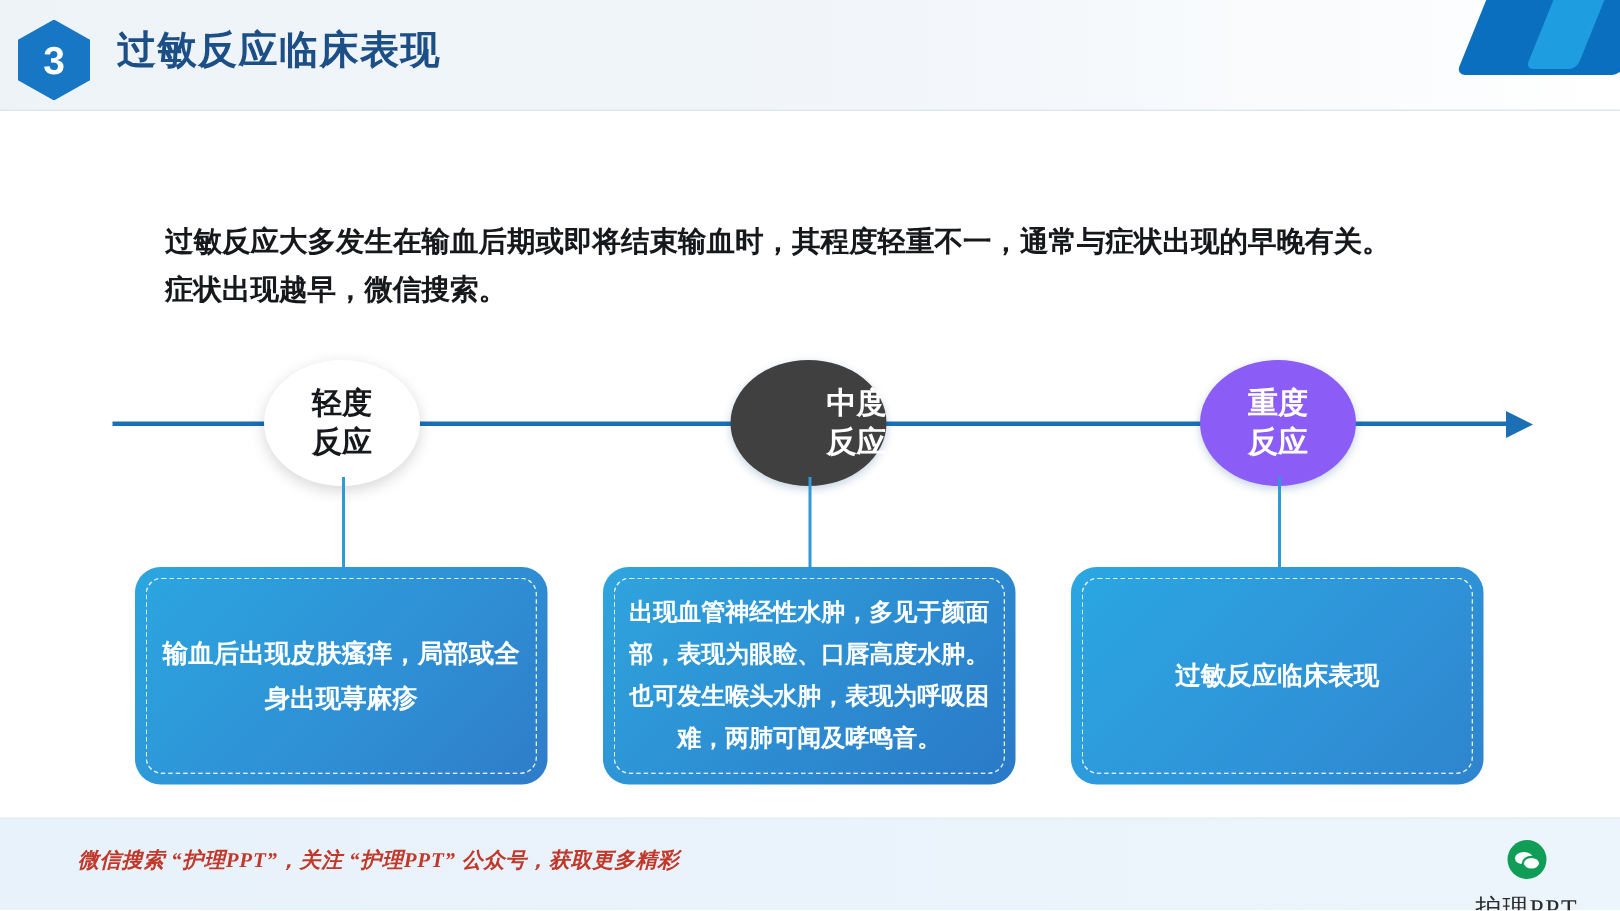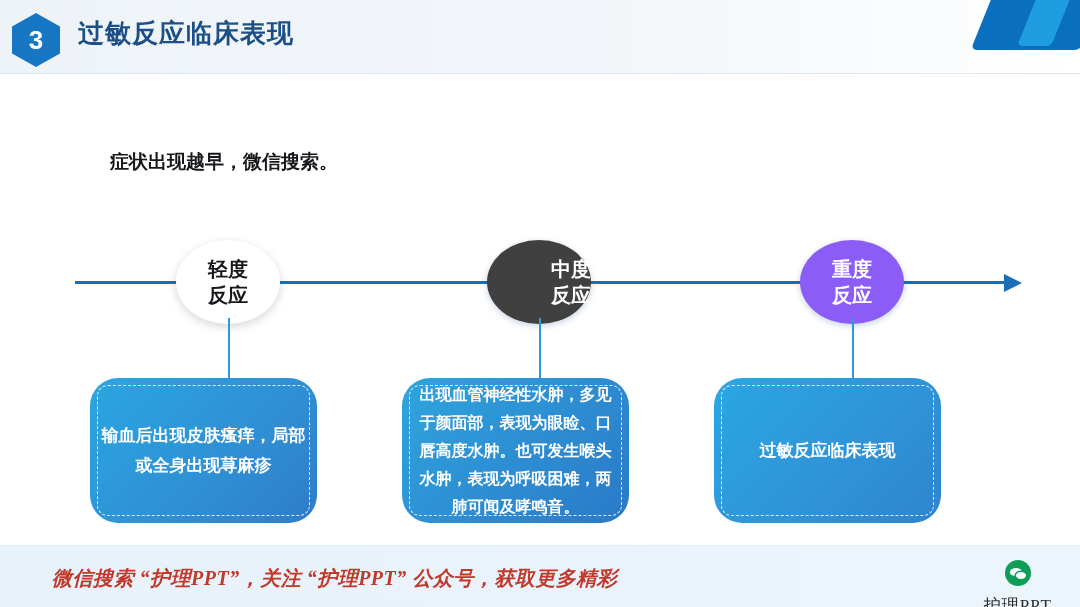--- a/index.html
+++ b/index.html
@@ -128,23 +128,23 @@
     background: #2e9ad6;
   }
   .conn1 { left: 228px; top: 318px; height: 62px; }
   .conn2 { left: 539px; top: 318px; height: 62px; }
   .conn3 { left: 852px; top: 318px; height: 62px; }
 
   
   .card {
     position: absolute;
     top: 378px;
-    width: 227px;
+    width: 275px;
     height: 145px;
-    border-radius: 28px;
+    border-radius: 17px;
     color: #ffffff;
     display: flex;
     align-items: center;
     justify-content: center;
     text-align: center;
     padding: 10px 11px;
     font-size: 17px;
     line-height: 30px;
     font-weight: bold;
   }
@@ -164,21 +164,21 @@
   .footer {
     position: absolute;
     left: 0; bottom: 0;
     width: 1080px; height: 62px;
     background: linear-gradient(to right, #e8f2fb 0%, #eaf3fb 50%, #edf5fc 100%);
     border-top: 1px solid #e1ecf6;
   }
   .footer-text {
     position: absolute;
     left: 52px; top: 19px;
-    font-size: 20px;
+    font-size: 14px;
     color: #c0392b;
     font-family: "Liberation Serif", serif;
     font-weight: bold;
     font-style: italic;
     letter-spacing: .5px;
   }
   .footer-brand {
     position: absolute;
     right: 28px; top: 14px;
     display: flex;
@@ -225,20 +225,21 @@
     <div class="hex">3</div>
     <div class="header-title">过敏反应临床表现</div>
     <div class="corner-shape">
       <div class="c1"></div>
       <div class="c2"></div>
     </div>
   </div>
   <div class="header-underline"></div>
 
   <div class="intro">
+    <span>过敏反应大多发生在输血后期或即将结束输血时，其程度轻重不一，通常与症状出现的早晚有关。</span>
     <span class="l2">症状出现越早，微信搜索。</span>
   </div>
 
   <div class="axis"></div>
   <div class="axis-arrow"></div>
 
   <div class="node node1">
     <span>轻度</span>
     <span>反应</span>
   </div>

